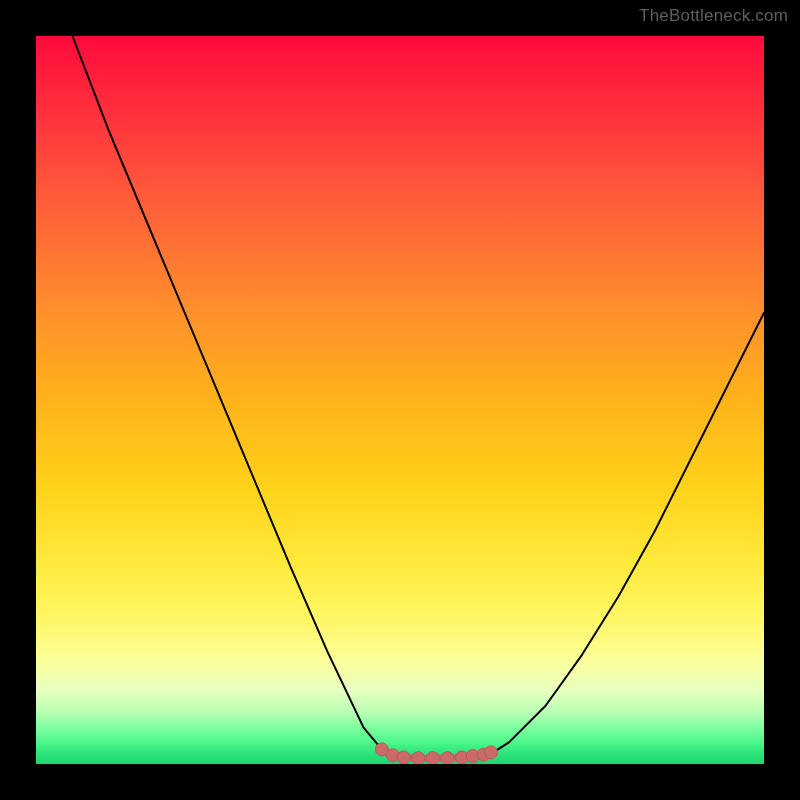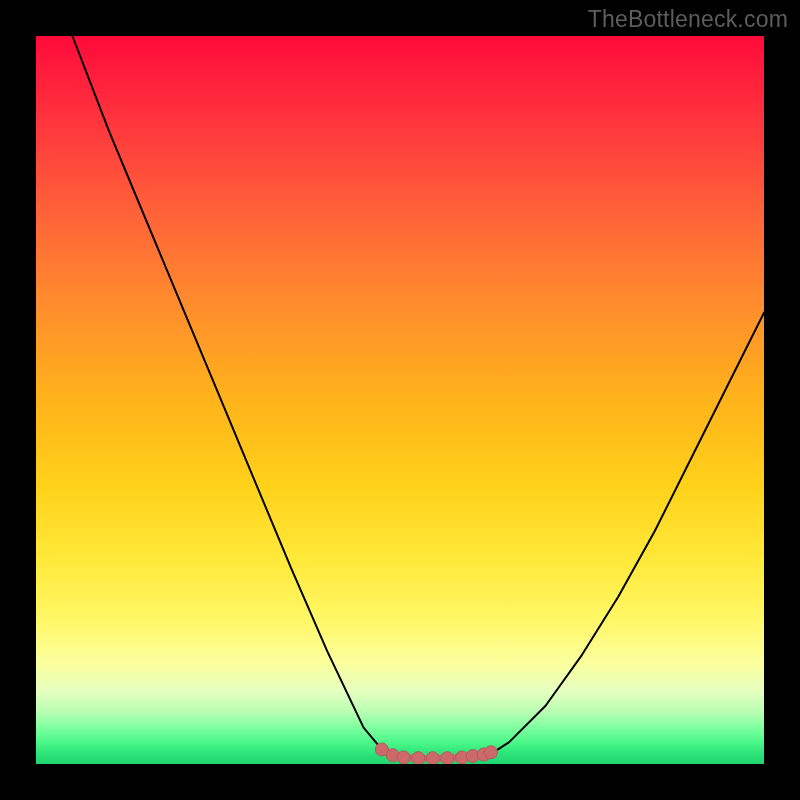--- a/index.html
+++ b/index.html
@@ -46,21 +46,21 @@
       #4cf78a 97%,
       #2de57a 98.5%,
       #1fd46f 100%
     );
   }
   .watermark {
     position: absolute;
     top: 6px;
     right: 12px;
     font-family: Arial, Helvetica, sans-serif;
-    font-size: 23px;
+    font-size: 17px;
     color: #5d5d5d;
     letter-spacing: 0.2px;
     user-select: none;
   }
   svg {
     position: absolute;
     left: 0; top: 0;
     width: 728px;
     height: 728px;
   }

